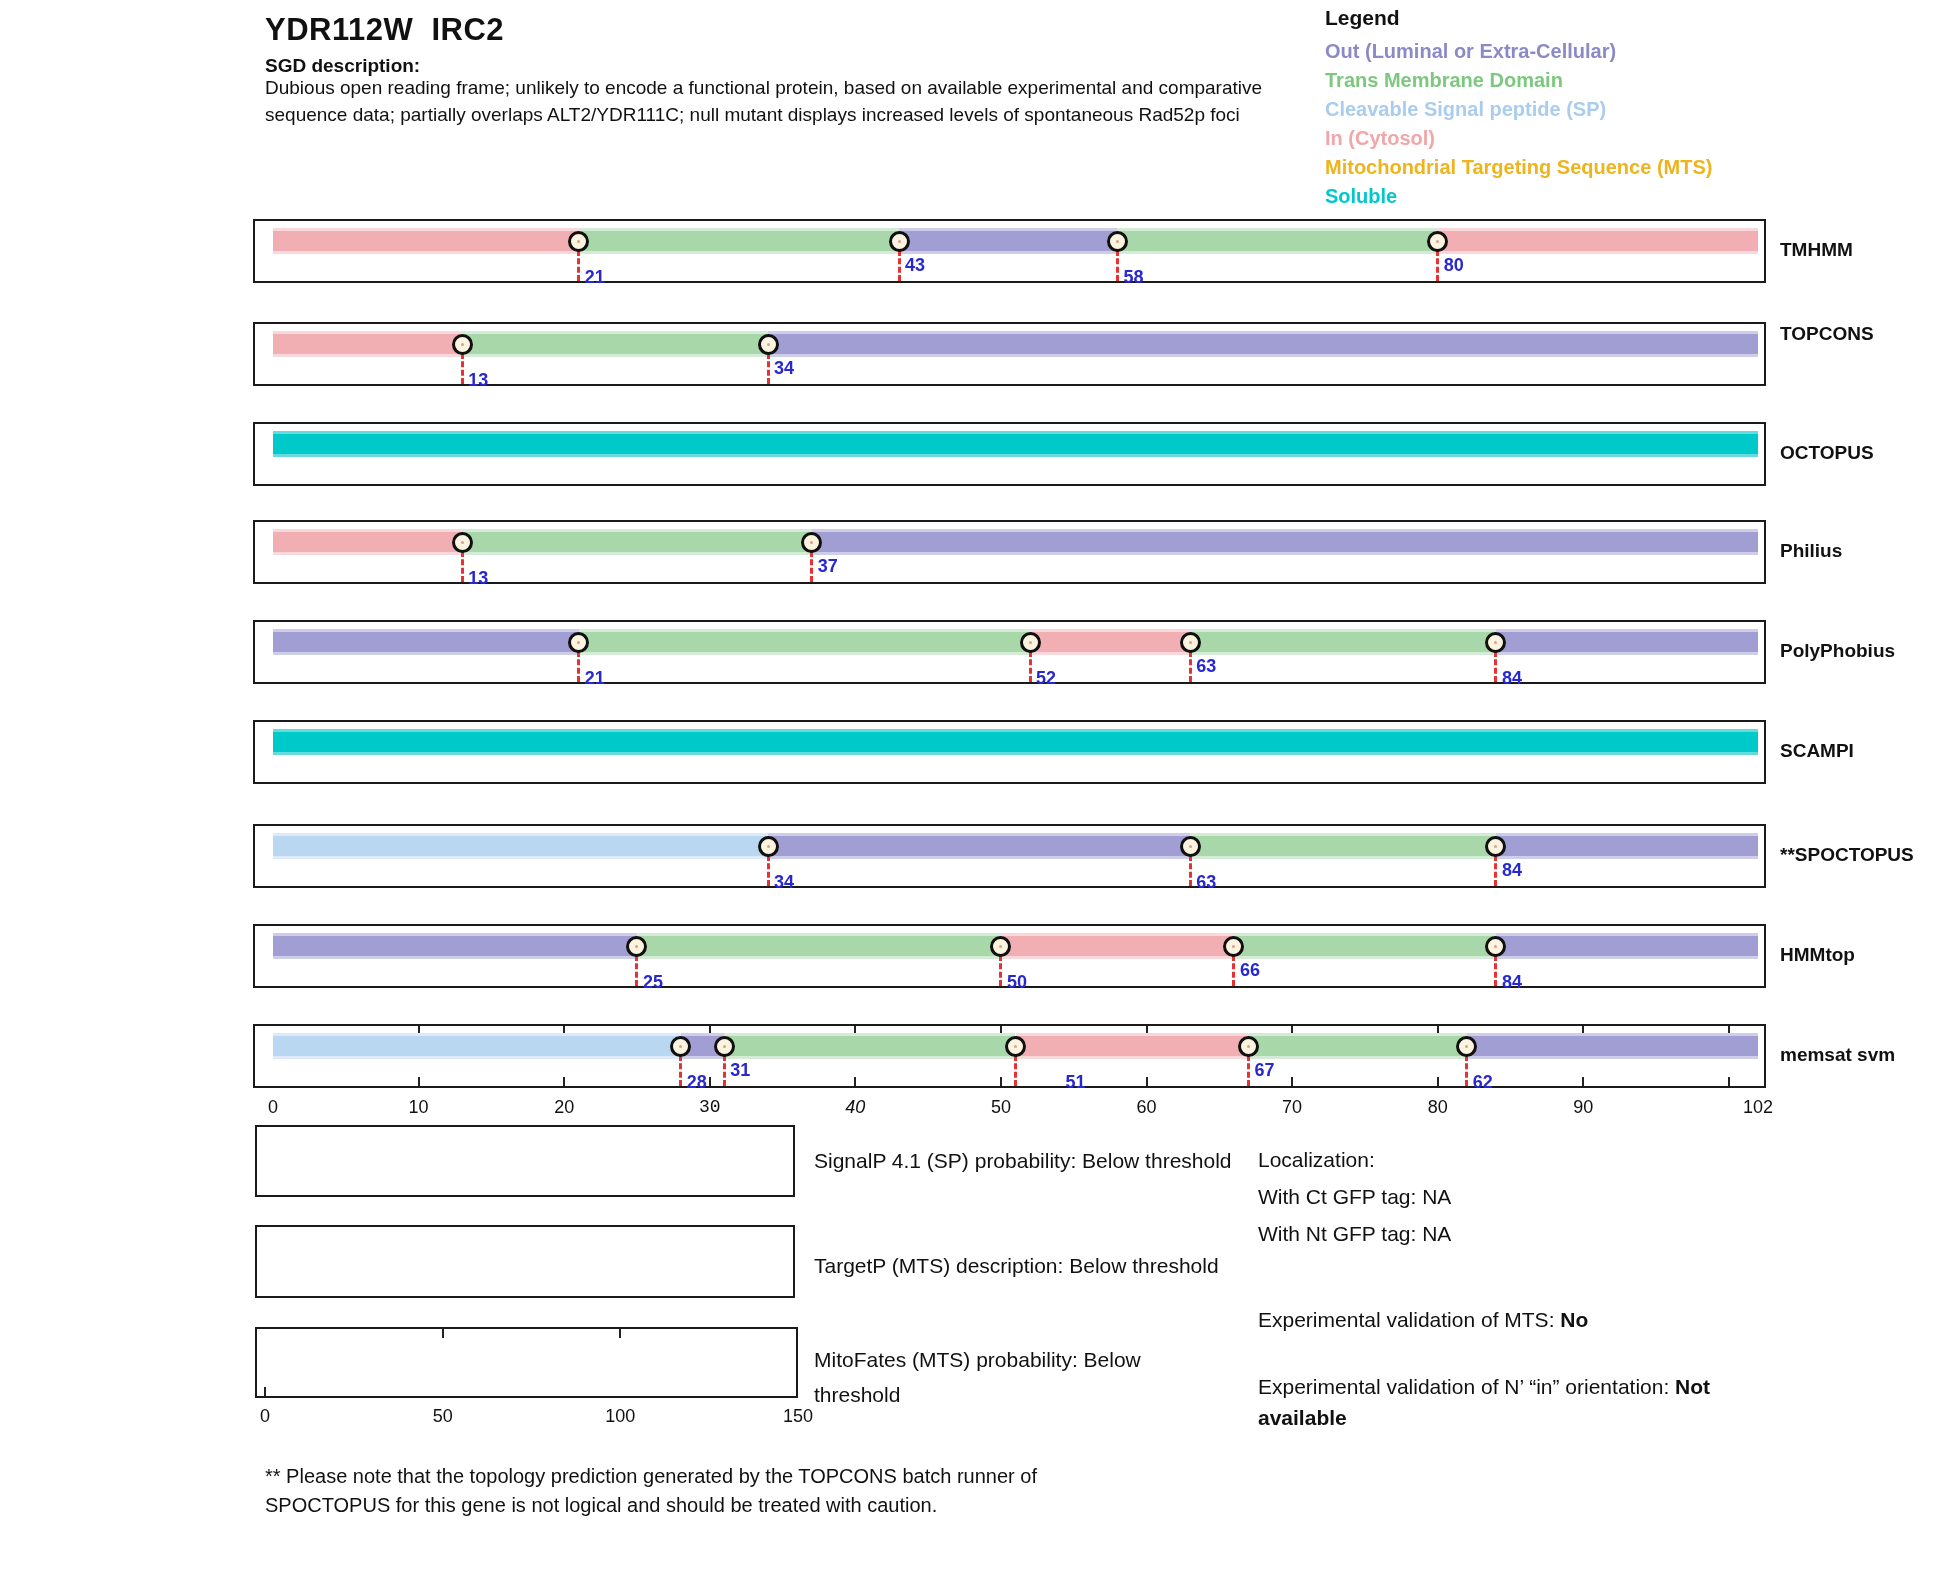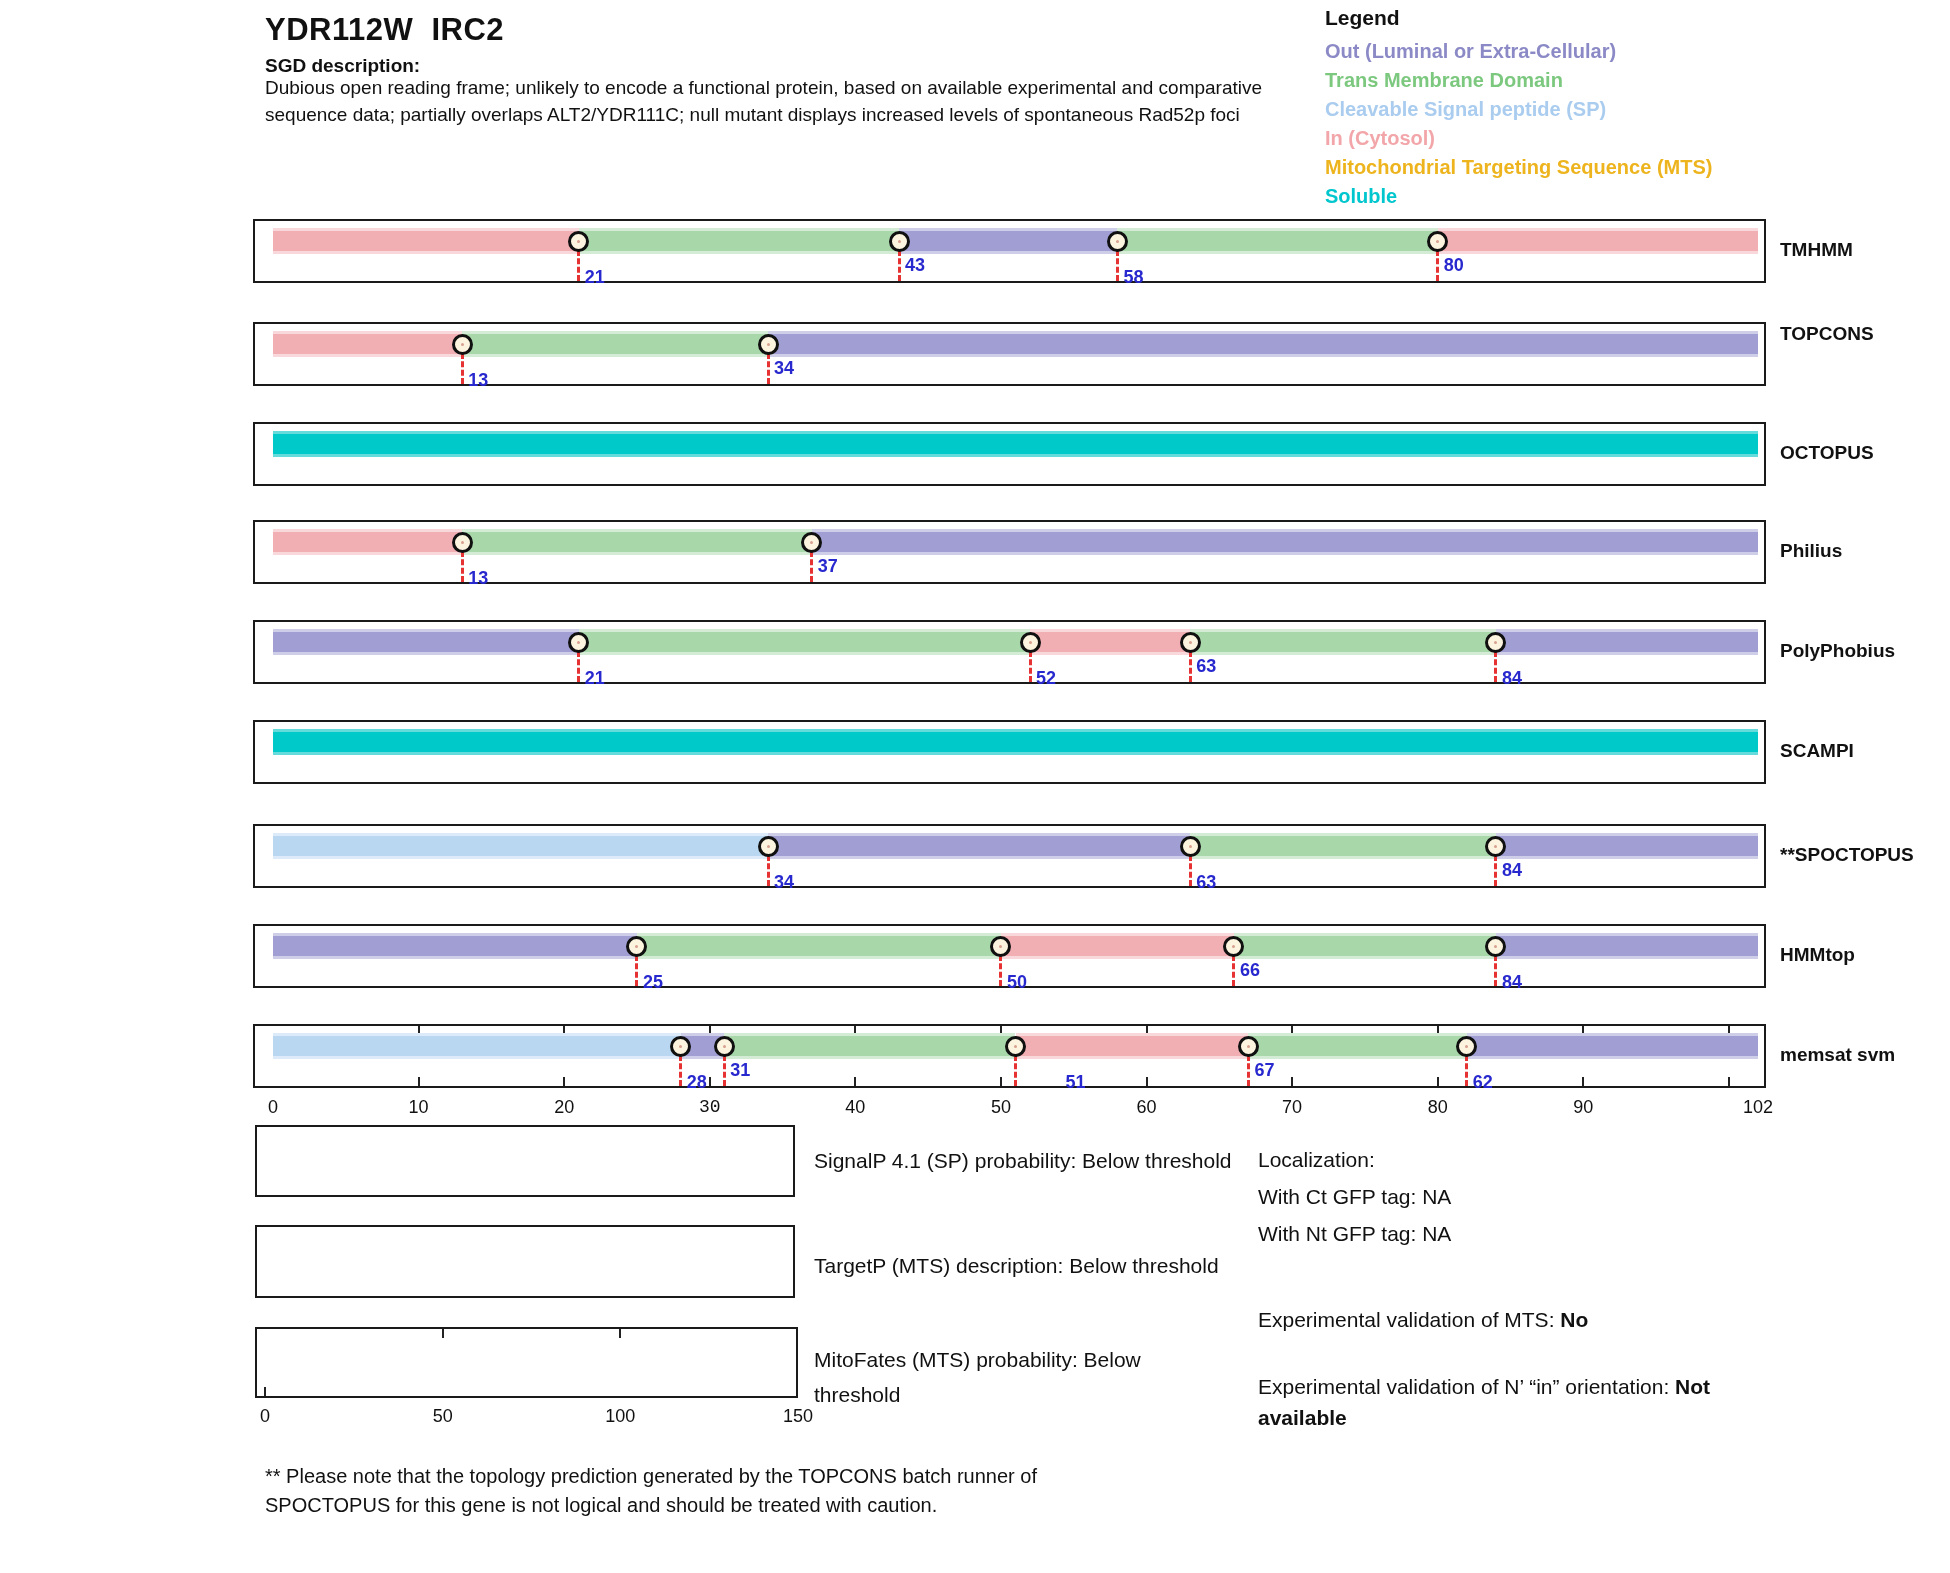--- a/index.html
+++ b/index.html
@@ -188,21 +188,21 @@
       <div class="abs marker" style="left: 1237.94px; top: 1035.5px; background: rgb(252, 244, 222); border-color: rgb(16, 16, 16);"></div>
       <div class="abs mlabel" style="left: 1254.44px; top: 1060px; color: rgb(40, 40, 207);">67</div>
       <div class="abs dash" style="left: 1465.32px; top: 1055px; height: 31px; border-left-color: rgb(230, 50, 50);"></div>
       <div class="abs marker" style="left: 1456.32px; top: 1035.5px; background: rgb(252, 244, 222); border-color: rgb(16, 16, 16);"></div>
       <div class="abs mlabel" style="left: 1472.82px; top: 1072px; color: rgb(40, 40, 207);">62</div>
       <div class="abs tlabel" style="left: 1780px; top: 1055px; transform: translateY(-50%);">memsat svm</div>
       <div class="abs axlabel" style="left: 273px; top: 1097px;">0</div>
       <div class="abs axlabel" style="left: 418.588px; top: 1097px;">10</div>
       <div class="abs axlabel" style="left: 564.176px; top: 1097px;">20</div>
       <div class="abs axlabel" style="left: 709.765px; top: 1097px; font-family: Liberation Mono, monospace;">30</div>
-      <div class="abs axlabel" style="left: 855.353px; top: 1097px;">40</div>
+      <div class="abs axlabel" style="left: 855.353px; top: 1097px; font-style: italic;">40</div>
       <div class="abs axlabel" style="left: 1000.94px; top: 1097px;">50</div>
       <div class="abs axlabel" style="left: 1146.53px; top: 1097px;">60</div>
       <div class="abs axlabel" style="left: 1292.12px; top: 1097px;">70</div>
       <div class="abs axlabel" style="left: 1437.71px; top: 1097px;">80</div>
       <div class="abs axlabel" style="left: 1583.29px; top: 1097px;">90</div>
       <div class="abs axlabel" style="left: 1758px; top: 1097px;">102</div>
     </div>
 
   <div class="abs track-box" style="left:255px;top:1125px;width:540px;height:72px;"></div>
   <div class="abs ptext" style="left:814px;top:1149px;">SignalP 4.1 (SP) probability: Below threshold</div>

